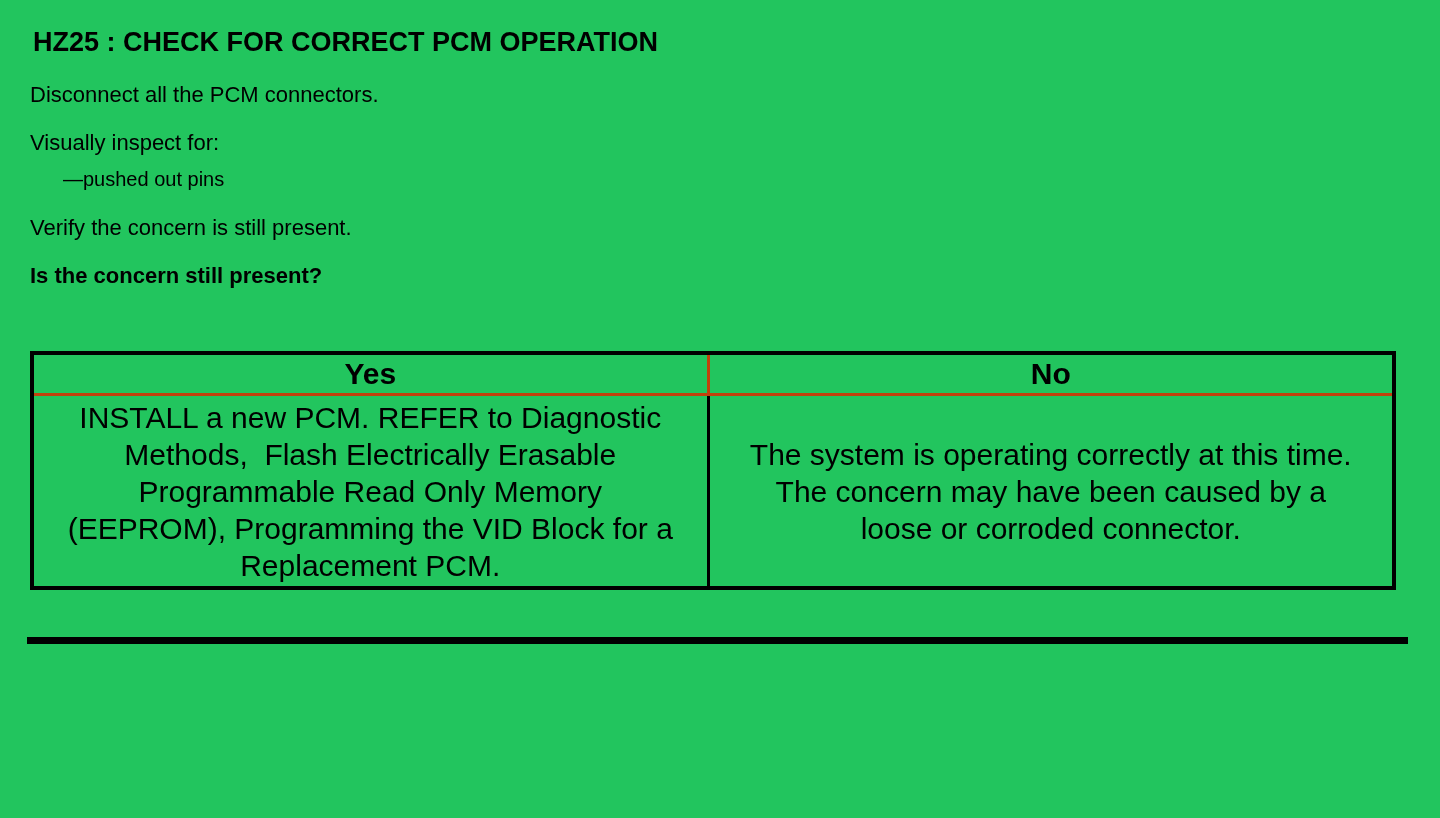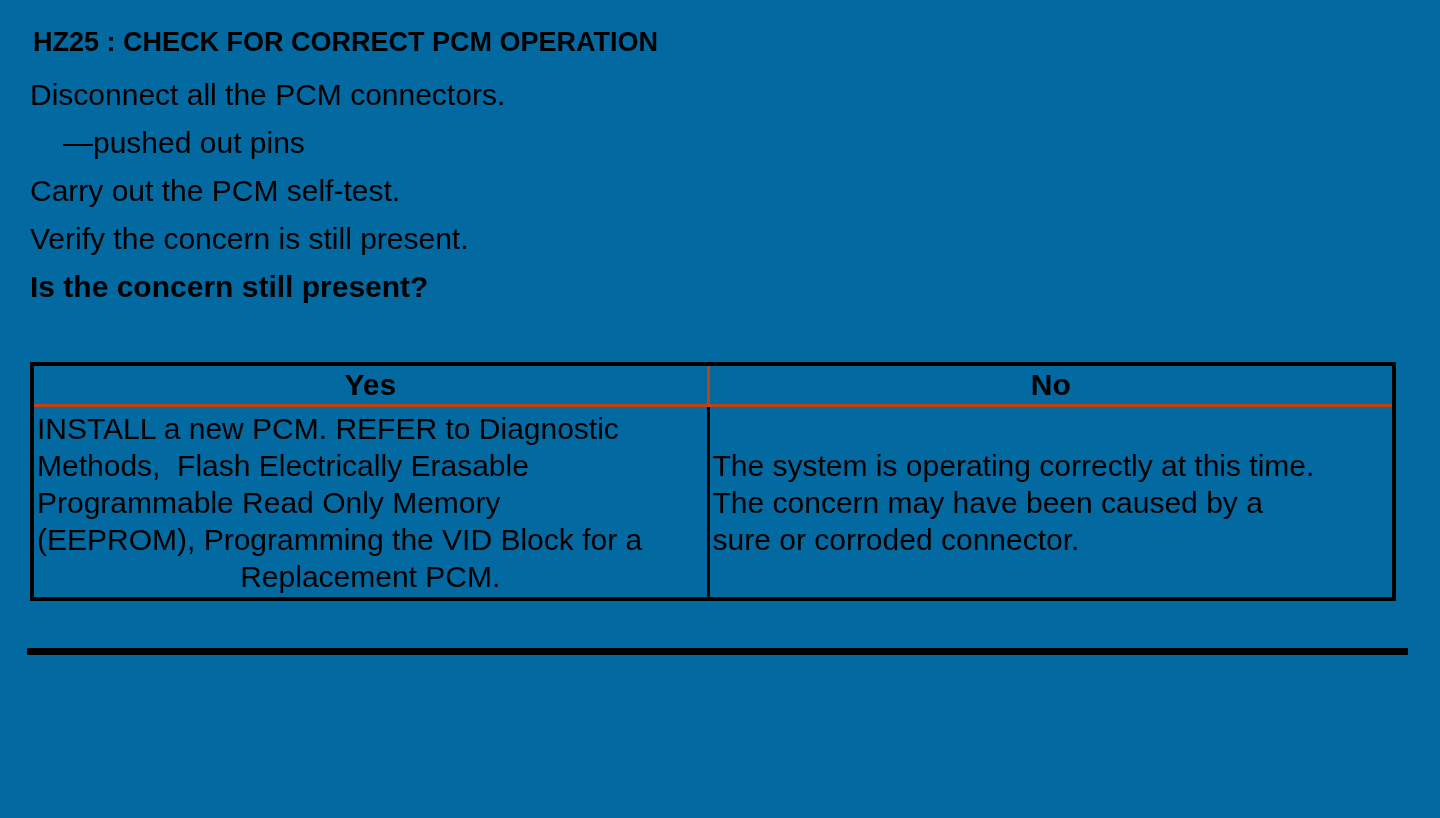--- a/index.html
+++ b/index.html
@@ -6,44 +6,44 @@
     margin: 0;
     padding: 0;
     background: #ffffff;
     color: #000000;
     font-family: "Liberation Sans", sans-serif;
   }
   .page {
     position: relative;
     width: 1440px;
     height: 818px;
-    background: #0369a1;
+    background: #22c55e;
     box-sizing: border-box;
     padding: 26px 30px 0 30px;
     overflow: hidden;
   }
   .doc-title {
     font-size: 27px;
     font-weight: bold;
     line-height: 32px;
     margin: 0 0 18px 3px;
   }
   .step {
-    font-size: 30px;
+    font-size: 22px;
     line-height: 37px;
     margin: 0 0 11px 0;
   }
   .step.tight {
     margin-bottom: 0;
   }
   .inspect-group {
     margin: 0 0 11px 0;
   }
   .list-item {
-    font-size: 30px;
+    font-size: 20px;
     line-height: 37px;
     padding-left: 33px;
   }
   .question {
     font-weight: bold;
     margin-bottom: 12px;
   }
   table.decision-table {
     border-collapse: collapse;
     table-layout: fixed;
@@ -62,20 +62,21 @@
   table.decision-table td {
     border: 3px solid #000000;
     font-size: 30px;
     vertical-align: middle;
     padding: 2px 3px;
     height: 186px;
   }
   .cell-line {
     line-height: 37px;
     white-space: pre-wrap;
+    text-align: center;
   }
   .cell-line.center {
     text-align: center;
   }
   .bottom-rule {
     height: 7px;
     background: #000000;
     width: 1381px;
     margin: 47px 0 0 -3px;
   }
@@ -83,25 +84,25 @@
 </head>
 <body>
 
 <div class="page">
 
   <div class="doc-title">HZ25 : CHECK FOR CORRECT PCM OPERATION</div>
 
   <p class="step">Disconnect all the PCM connectors.</p>
 
   <div class="inspect-group">
+    <p class="step tight">Visually inspect for:</p>
     <div class="list-item">—pushed out pins</div>
   </div>
 
 
-  <p class="step">Carry out the PCM self-test.</p>
 
   <p class="step">Verify the concern is still present.</p>
 
   <p class="step question">Is the concern still present?</p>
 
   <table class="decision-table">
     <colgroup>
       <col style="width: 676px;">
       <col>
     </colgroup>
@@ -116,21 +117,21 @@
         <td>
           <div class="cell-line">INSTALL a new PCM. REFER to Diagnostic</div>
           <div class="cell-line">Methods,  Flash Electrically Erasable</div>
           <div class="cell-line">Programmable Read Only Memory</div>
           <div class="cell-line">(EEPROM), Programming the VID Block for a</div>
           <div class="cell-line center">Replacement PCM.</div>
         </td>
         <td>
           <div class="cell-line">The system is operating correctly at this time.</div>
           <div class="cell-line">The concern may have been caused by a</div>
-          <div class="cell-line">sure or corroded connector.</div>
+          <div class="cell-line">loose or corroded connector.</div>
         </td>
       </tr>
     </tbody>
   </table>
 
   <div class="bottom-rule"></div>
 
 </div>
 
 </body></html>

